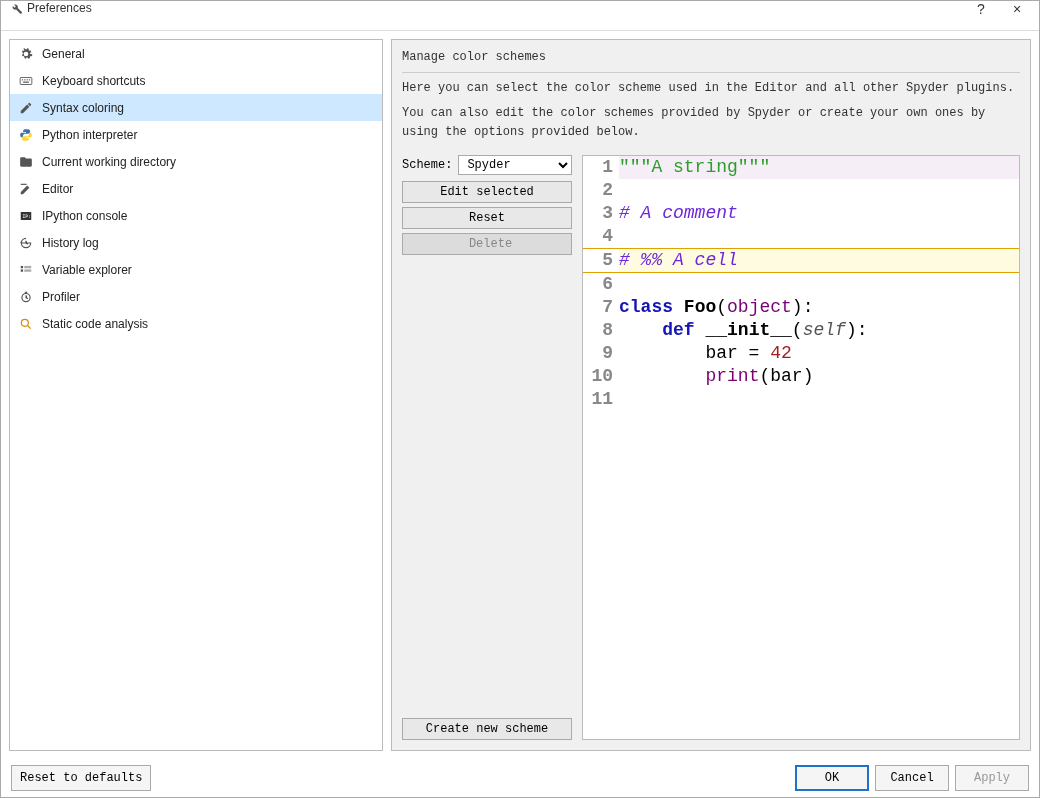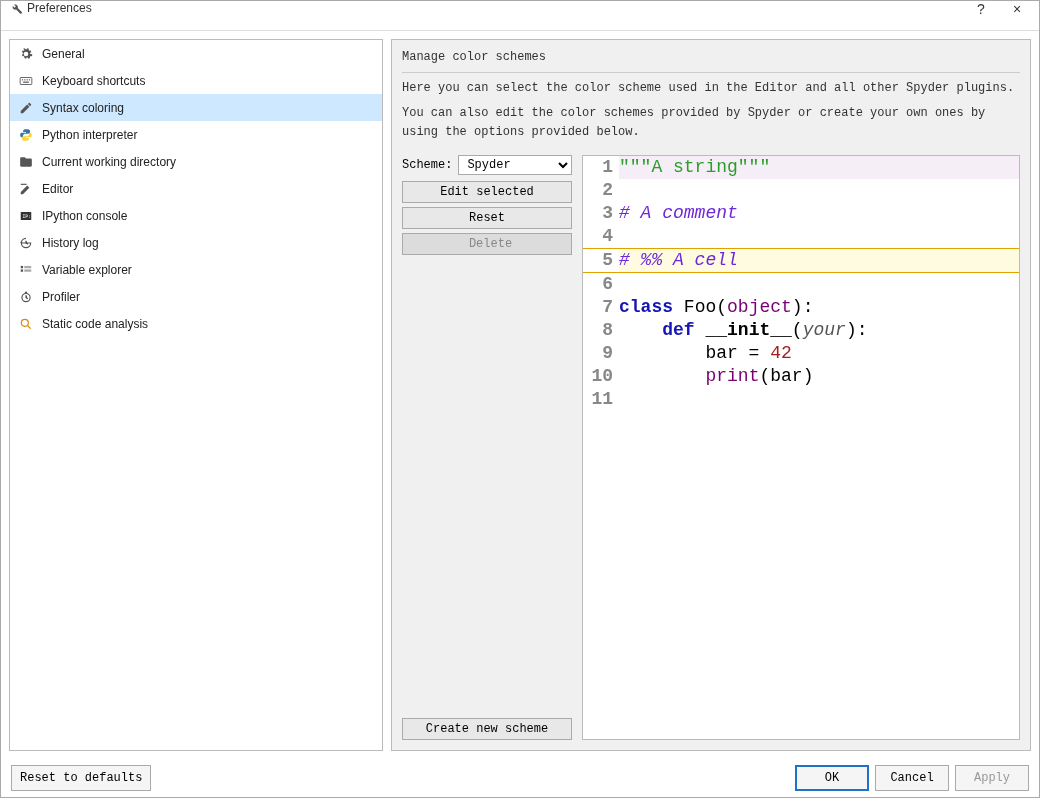--- a/index.html
+++ b/index.html
@@ -138,21 +138,21 @@
   background: #fff;
   font-weight: bold;
   user-select: none;
 }
 .code { flex: 1; white-space: pre; }
 .hl-cursor { background: #f5eef7; }
 .hl-cell { background: #fffbe0; border-top: 1px solid #e0a000; border-bottom: 1px solid #e0a000; }
 .tok-str { color: #2a9d2a; }
 .tok-comment { color: #6d28d9; font-style: italic; }
 .tok-kw { color: #1515b3; font-weight: bold; }
-.tok-cls { color: #000; font-weight: normal; }
+.tok-cls { color: #000; font-weight: bold; }
 .tok-builtin { color: #7a0075; }
 .tok-self { color: #555; font-style: italic; }
 .tok-num { color: #a02020; }
 .tok-def { color: #000; font-weight: bold; }
 .bottom-bar {
   display: flex;
   align-items: center;
   padding: 6px 10px;
   gap: 6px;
 }
@@ -342,21 +342,21 @@
           <div class="code-line">
               <span class="gutter">6</span>
               <span class="code"></span>
             </div>
           <div class="code-line">
               <span class="gutter">7</span>
               <span class="code"><span class="tok-kw">class</span> <span class="tok-cls">Foo</span>(<span class="tok-builtin">object</span>):</span>
             </div>
           <div class="code-line">
               <span class="gutter">8</span>
-              <span class="code">    <span class="tok-kw">def</span> <span class="tok-def">__init__</span>(<span class="tok-self">your</span>):</span>
+              <span class="code">    <span class="tok-kw">def</span> <span class="tok-def">__init__</span>(<span class="tok-self">self</span>):</span>
             </div>
           <div class="code-line">
               <span class="gutter">9</span>
               <span class="code">        bar = <span class="tok-num">42</span></span>
             </div>
           <div class="code-line">
               <span class="gutter">10</span>
               <span class="code">        <span class="tok-builtin">print</span>(bar)</span>
             </div>
           <div class="code-line">

